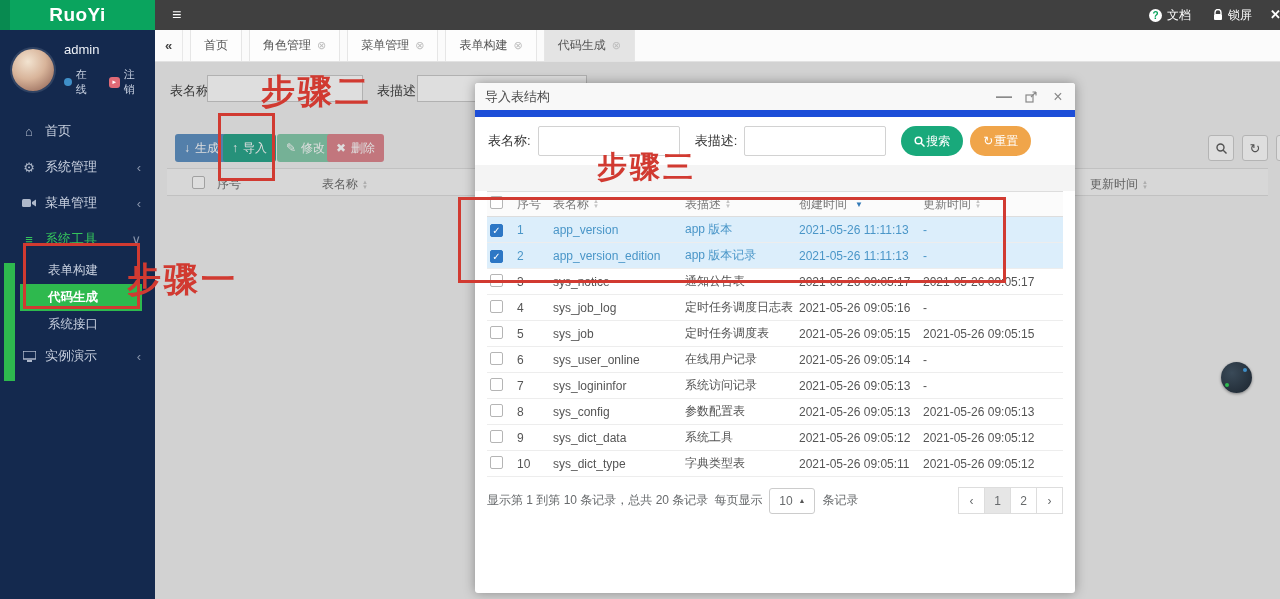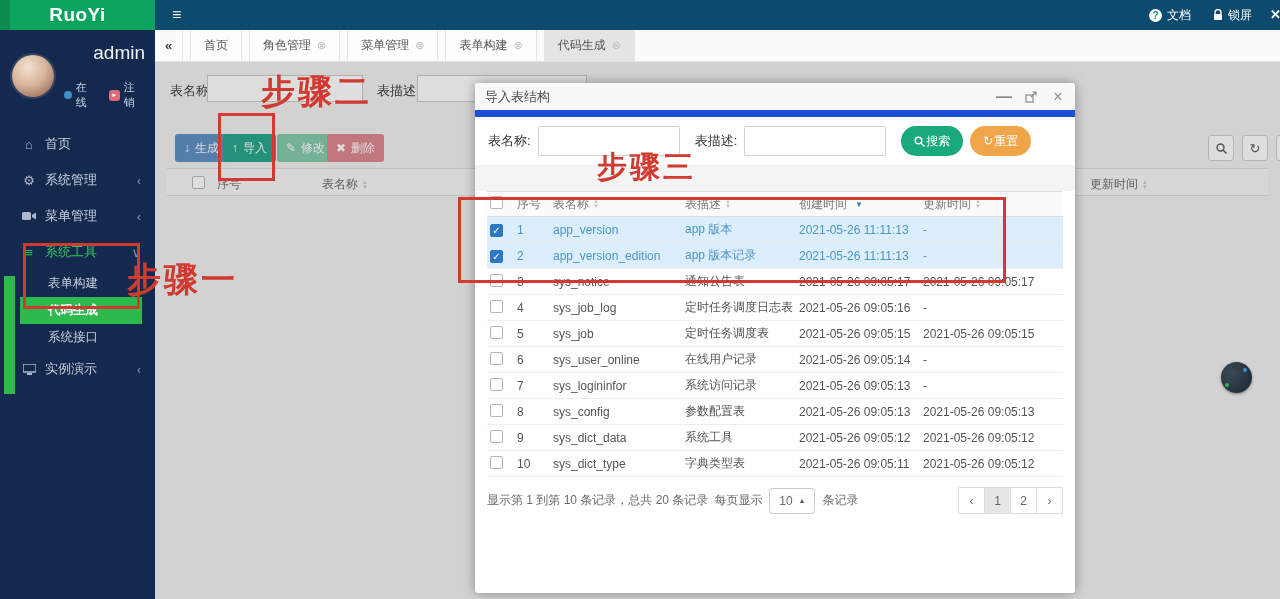--- a/index.html
+++ b/index.html
@@ -1,38 +1,38 @@
 <!DOCTYPE html>
 <html><head>
 <meta charset="utf-8">
 <style>
   * { margin:0; padding:0; box-sizing:border-box; }
   html,body { width:1280px; height:599px; overflow:hidden; position:relative;
     font-family:"Liberation Sans", sans-serif; background:#efefef; }
 
   
-  .header { position:absolute; left:0; top:0; width:1280px; height:30px; background:#0c4a6e; z-index:10; }
+  .header { position:absolute; left:0; top:0; width:1280px; height:30px; background:#404040; z-index:10; }
   .logo { position:absolute; left:0; top:0; width:155px; height:30px; line-height:30px; text-align:center;
     color:#fff; font-size:19px; font-weight:bold; letter-spacing:.5px;
     background:linear-gradient(to right,#088a50 0,#088a50 10px,#0aa45e 10px); }
   .hamburger { position:absolute; left:172px; top:0; height:30px; line-height:30px; color:#fff; font-size:16px; cursor:pointer; }
   .header-right { position:absolute; right:28px; top:0; height:30px; display:flex; align-items:center; gap:22px;
     color:#fff; font-size:12px; }
   .hr-item { display:flex; align-items:center; gap:5px; cursor:pointer; }
   .qcircle { width:13px; height:13px; border-radius:50%; background:#fff; color:#0aa45e; font-size:10px; font-weight:bold;
     display:inline-flex; align-items:center; justify-content:center; }
   .partial-x { position:absolute; left:1270px; top:0; height:30px; line-height:30px; color:#fff; font-size:13px; font-weight:bold; }
 
   
   .sidebar { position:absolute; left:0; top:30px; width:155px; height:569px; background:#14294e; z-index:9; color:#c9d1e0; }
   .user-panel { padding:12px 10px 6px 12px; display:flex; gap:10px; align-items:center; }
   .avatar { width:42px; height:42px; border-radius:50%; flex:0 0 42px;
     background:radial-gradient(circle at 38% 30%, #f2e3d0 0%, #d8b49a 45%, #a57a68 80%, #7e5a4e 100%);
     box-shadow:0 0 0 2px rgba(255,255,255,.12); }
-  .user-name { color:#eef2f8; font-size:19px; margin-bottom:16px;text-align:right; }
+  .user-name { color:#eef2f8; font-size:13px; margin-bottom:10px; }
   .status-row { font-size:11px; color:#c7d0e0; display:flex; gap:12px; align-items:center; }
   .st { display:flex; align-items:center; gap:4px; }
   .dot-online { width:8px; height:8px; border-radius:50%; background:#3f8fc8; display:inline-block; }
   .logout-ic { width:11px; height:11px; border-radius:3px; background:#e06a76; display:inline-flex; align-items:center; justify-content:center; color:#fff; font-size:7px; }
   .menu { margin-top:10px; font-size:13px; position:relative; }
   .accent-strip { position:absolute; left:4px; top:150px; width:11px; height:118px; background:#2eb94e; }
   .mi { height:36px; display:flex; align-items:center; gap:9px; padding:0 14px 0 22px; cursor:pointer; }
   .mi .ic { width:14px; display:inline-flex; justify-content:center; color:#aeb8ca; font-size:13px; }
   .mi .chev { margin-left:auto; color:#8894ab; font-size:13px; }
   .mi-tools { color:#35c45c; }

